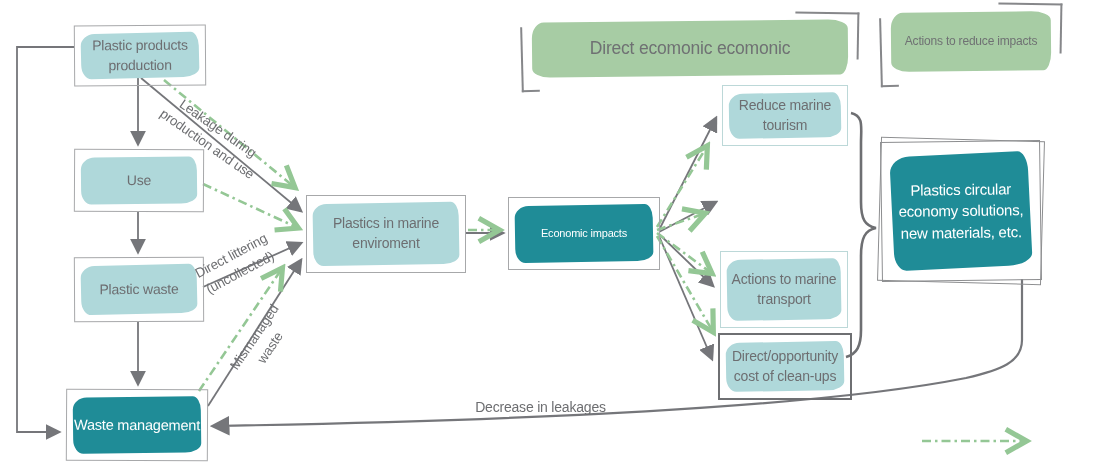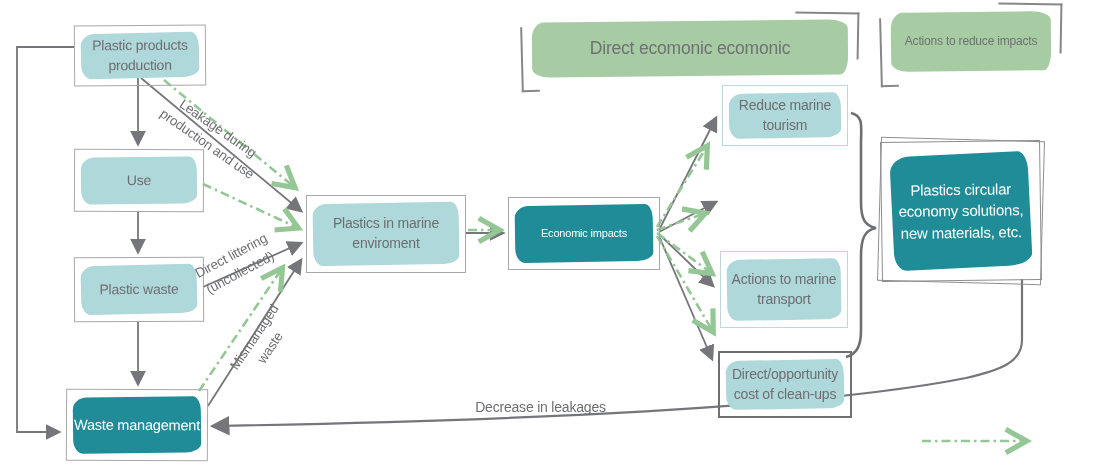--- a/index.html
+++ b/index.html
@@ -21,21 +21,21 @@
   .teal-border{border-color:#bcd8d8;}
   #box-production{left:74px;top:25px;width:130px;height:59px;transform:rotate(-.4deg);}
   #box-use{left:74px;top:149px;width:128px;height:61px;transform:rotate(.3deg);}
   #box-waste{left:74px;top:257px;width:128px;height:63px;transform:rotate(-.3deg);}
   #box-mgmt{left:66px;top:389px;width:140px;height:70px;font-size:14.5px;transform:rotate(.3deg);}
   #box-marine{left:306px;top:195px;width:158px;height:76px;}
   #box-economic{left:508px;top:197px;width:150px;height:71px;font-size:11px;}
   #box-tourism{left:722px;top:71px;width:124px;height:59px;margin-top:14px;}
   #box-fisheries{left:722px;top:163px;width:124px;height:81px;}
   #box-transport{left:720px;top:251px;width:126px;height:75px;}
-  #box-cleanups{left:718px;top:351px;width:130px;height:63px;border-color:#6e6f72;border-width:2px;}
+  #box-cleanups{left:718px;top:333px;width:130px;height:63px;border-color:#6e6f72;border-width:2px;}
   #box-circular{left:881px;top:141px;width:158px;height:138px;font-size:15px;border-color:#8d8e90;transform:rotate(-.8deg);}
   #box-circular::after{content:'';position:absolute;inset:-3px;border:1.6px solid #8d8e90;transform:rotate(2.4deg);pointer-events:none;}
   #box-circular .brush{inset:12px 10px;border-radius:20px 10px 24px 12px / 16px 20px 12px 18px;transform:rotate(-2deg);}
   
   .banner{position:absolute;z-index:2;display:flex;align-items:center;justify-content:center;
           text-align:center;color:#6f7173;font-size:17.5px;line-height:1.35;}
   .banner .brush{position:absolute;inset:4px 3px;background:#a7cca4;z-index:0;
           border-radius:12px 20px 8px 18px / 16px 9px 18px 9px;transform:rotate(-.6deg);}
   .banner .lbl{position:relative;z-index:1;}
   .banner .c-left{position:absolute;left:-8px;top:10px;height:100%;width:16px;z-index:1;

